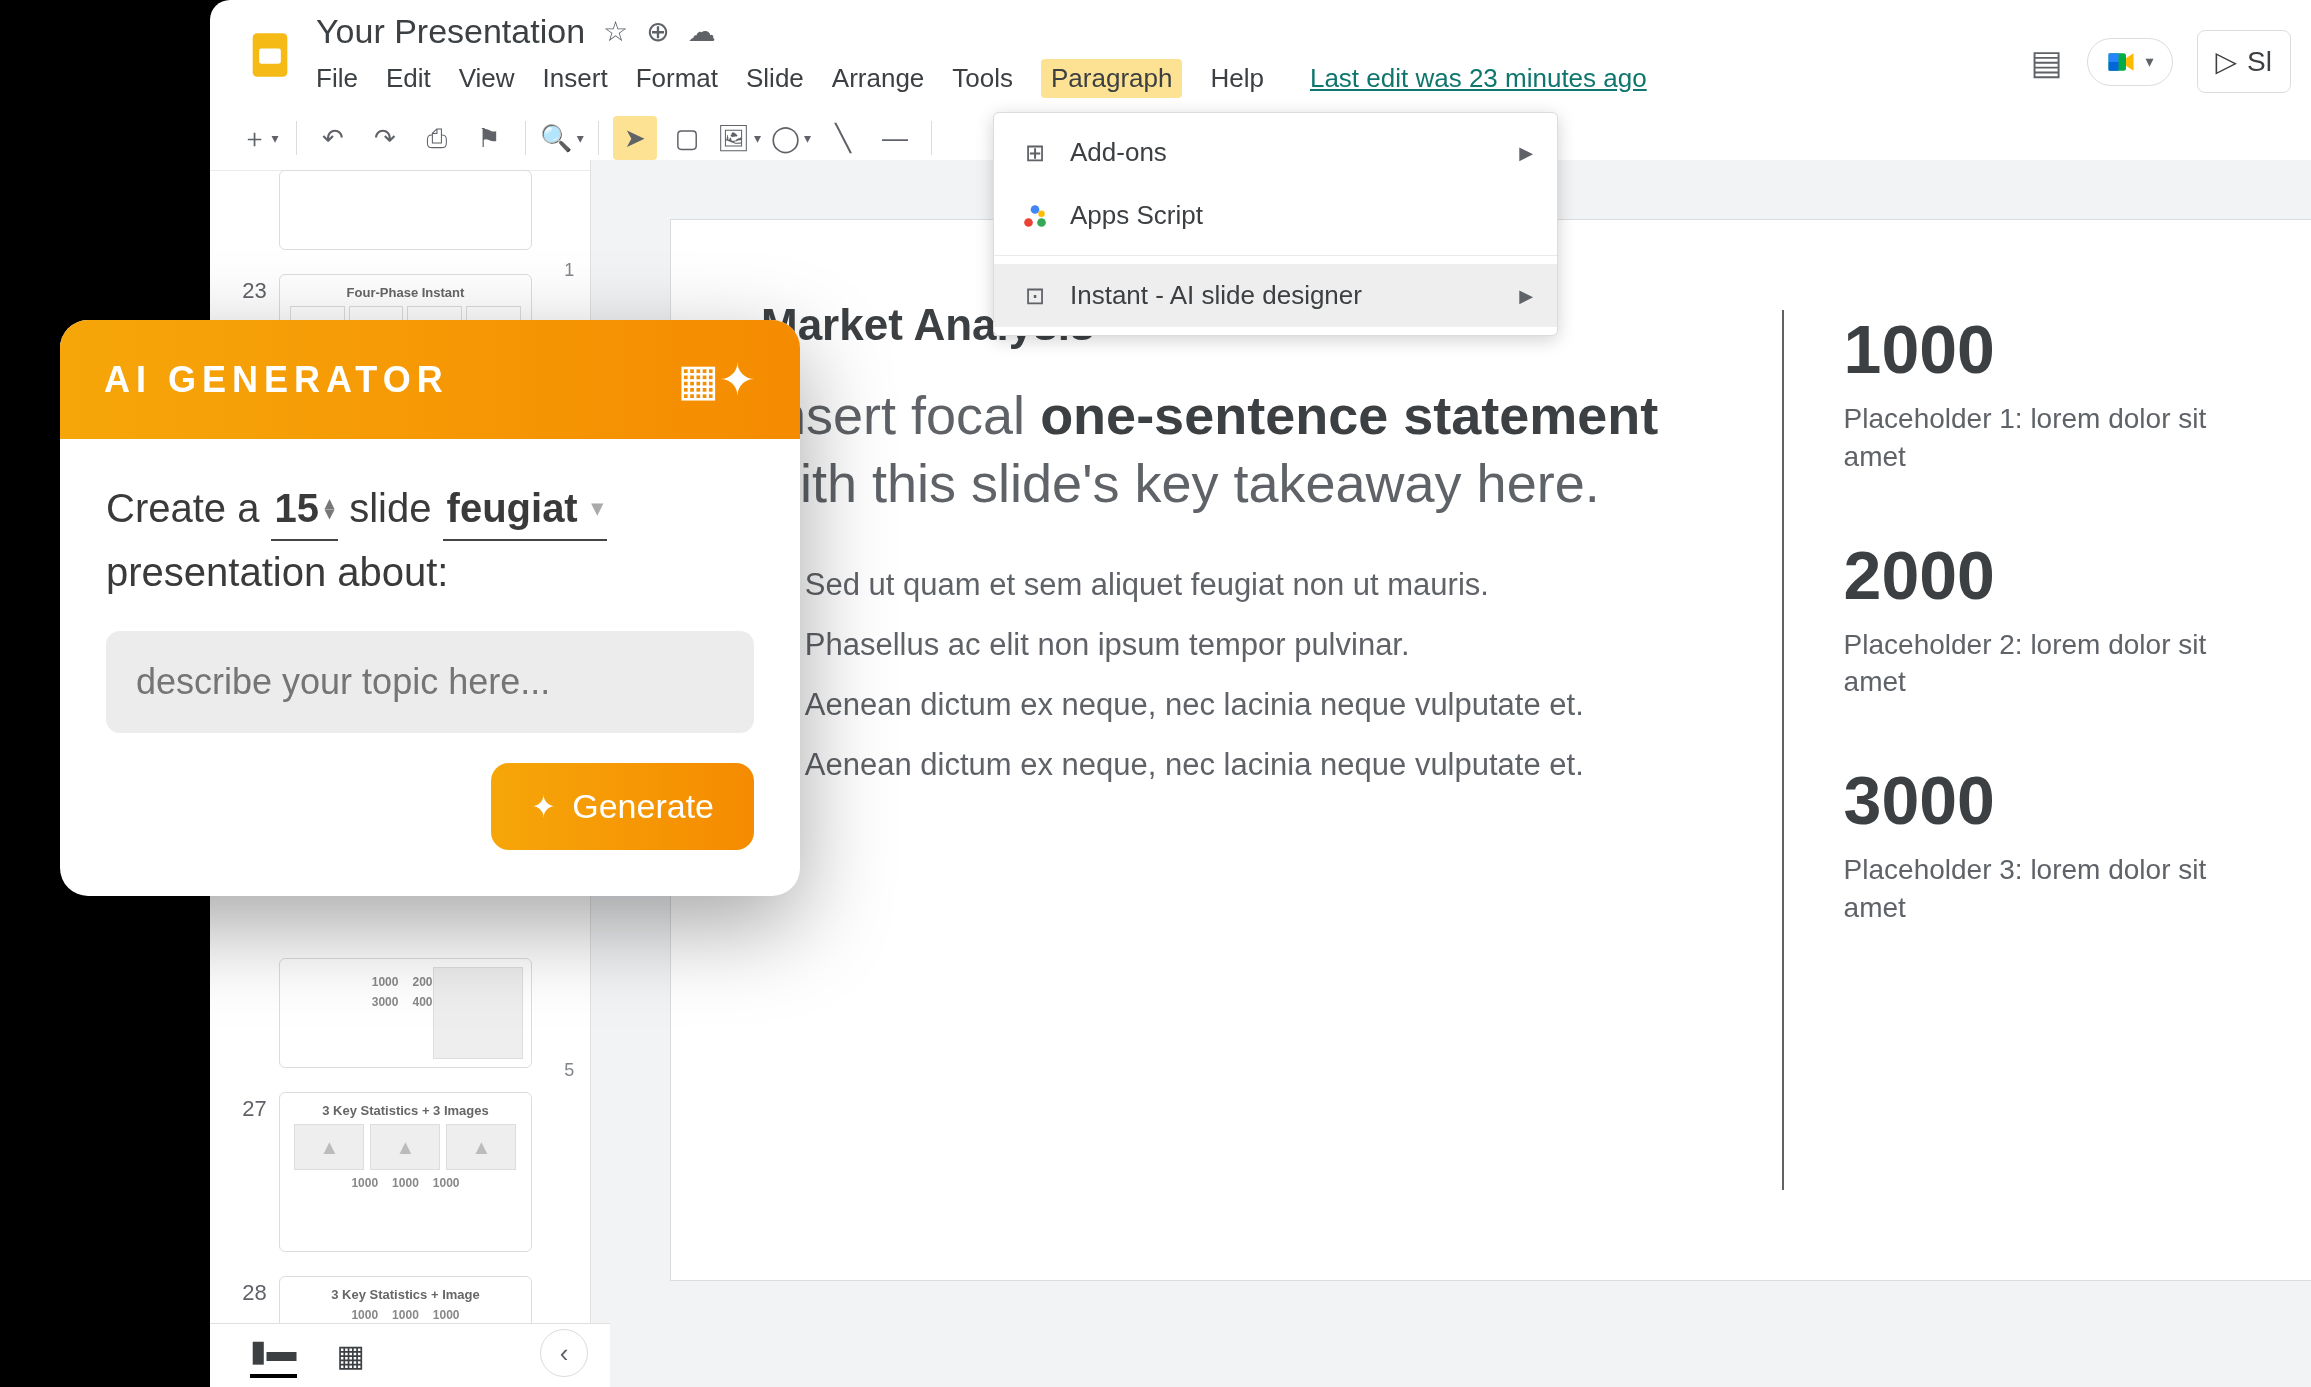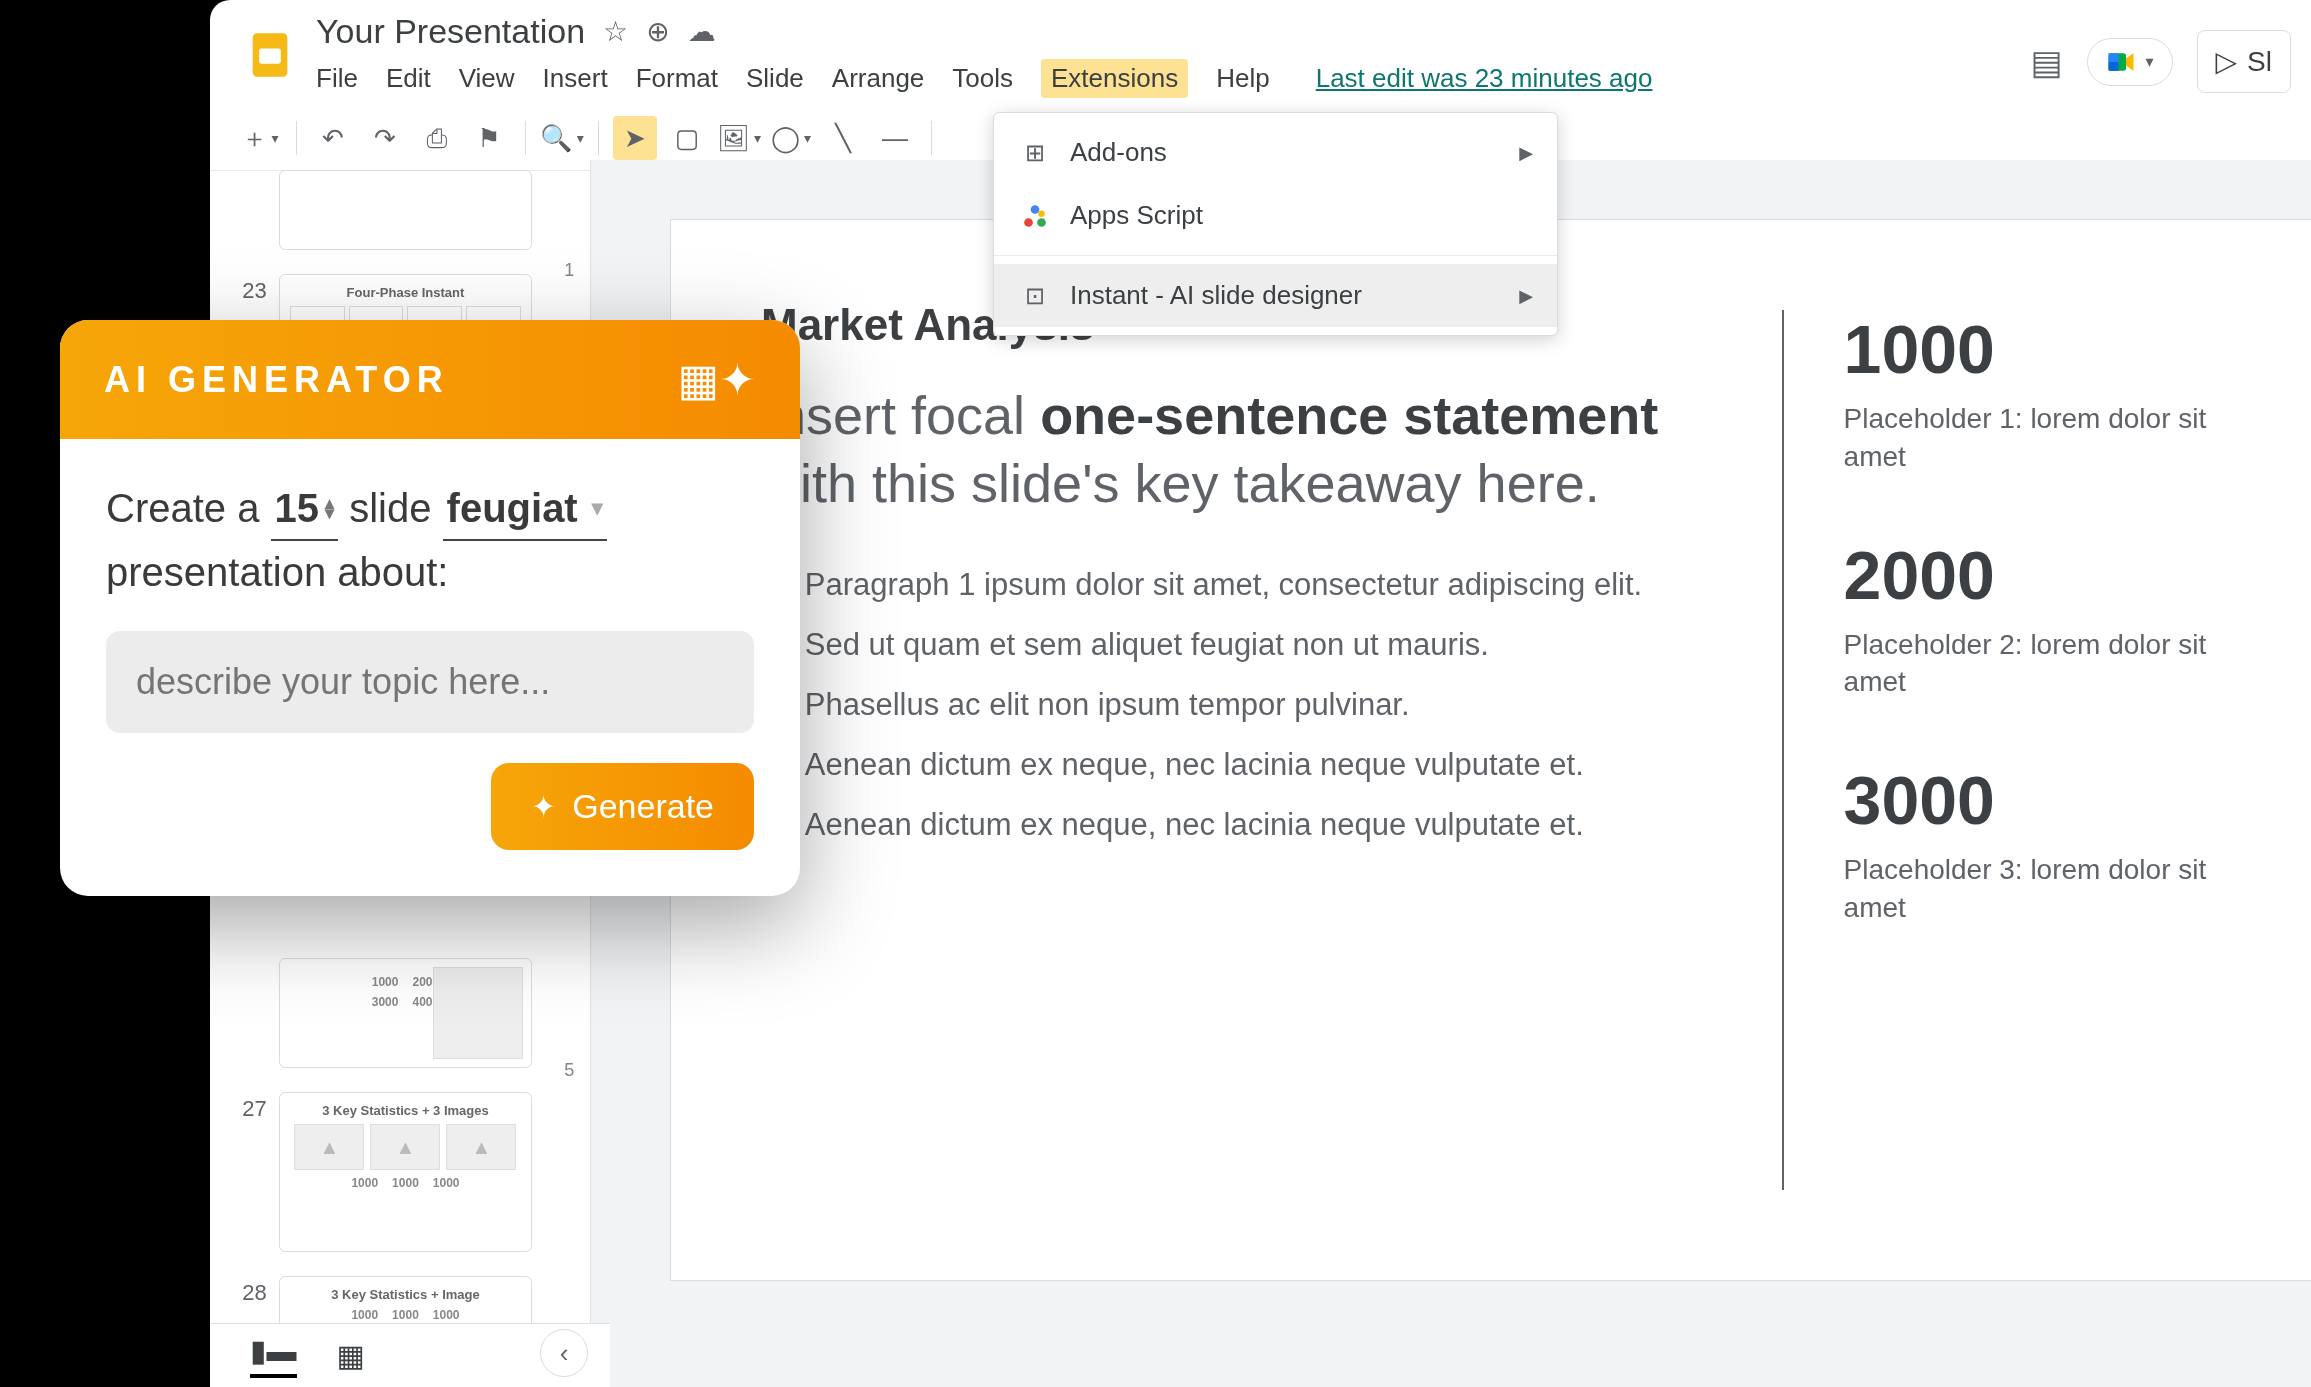--- a/index.html
+++ b/index.html
@@ -91,21 +91,21 @@
       </div>
       <div class="menubar">
         <span>File</span>
         <span>Edit</span>
         <span>View</span>
         <span>Insert</span>
         <span>Format</span>
         <span>Slide</span>
         <span>Arrange</span>
         <span>Tools</span>
-        <span class="menu-ext">Extensions</span>
+        <span class="menu-ext">Paragraph</span>
         <span>Help</span>
         <span class="last-edit">Last edit was 23 minutes ago</span>
       </div>
     </div>
     <div class="right-header">
       <span style="font-size:34px;color:#5f6368">▤</span>
       <div class="meet-pill">
         <svg width="30" height="30" viewBox="0 0 24 24">
             <rect x="2" y="5" width="14" height="14" rx="2" fill="#00ac47"></rect>
             <path d="M16 9l6-4v14l-6-4z" fill="#ffba00"></path>
@@ -224,23 +224,20 @@
 
     <div class="canvas">
       <div class="slide">
         <div class="slide-left">
           <div class="slide-title">Market Analysis</div>
           <div class="slide-focal">
             <span>Insert focal </span><b>one-sentence statement</b><span> with this slide's key takeaway here.</span>
           </div>
           <ul class="bullets">
             <li>
-                <span>Paragraph 1 ipsum dolor sit amet, consectetur adipiscing elit.</span>
-              </li>
-            <li>
                 <span>Sed ut quam et sem aliquet feugiat non ut mauris.</span>
               </li>
             <li>
                 <span>Phasellus ac elit non ipsum tempor pulvinar.</span>
               </li>
             <li>
                 <span>Aenean dictum ex neque, nec lacinia neque vulputate et.</span>
               </li>
             <li>
                 <span>Aenean dictum ex neque, nec lacinia neque vulputate et.</span>

